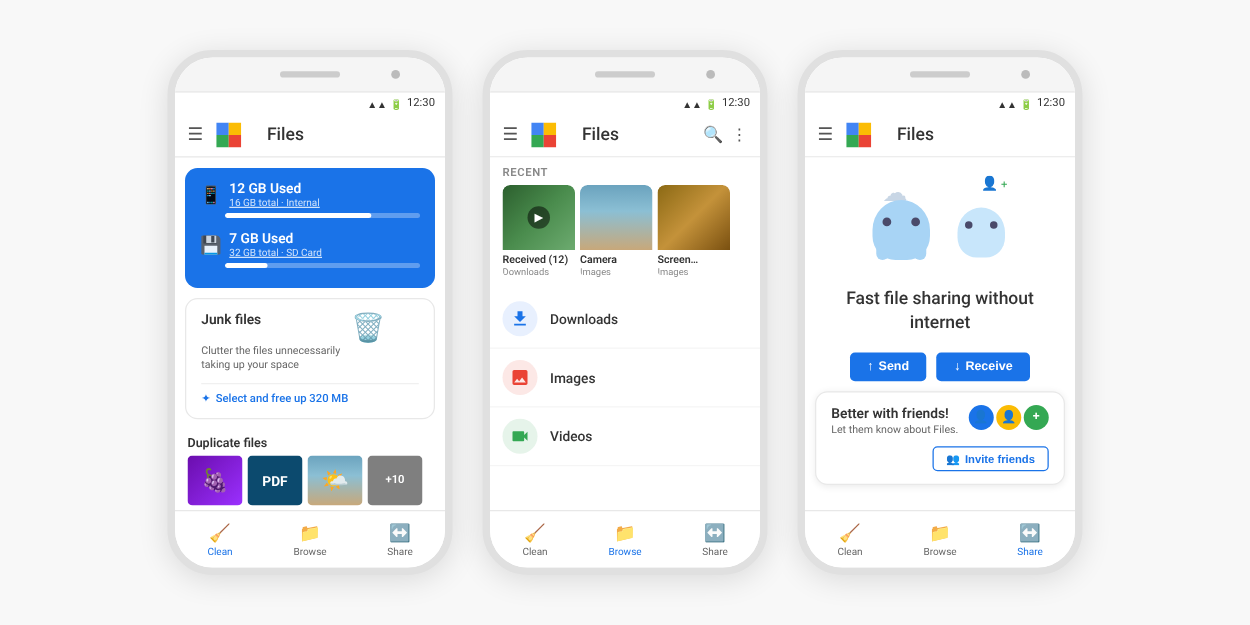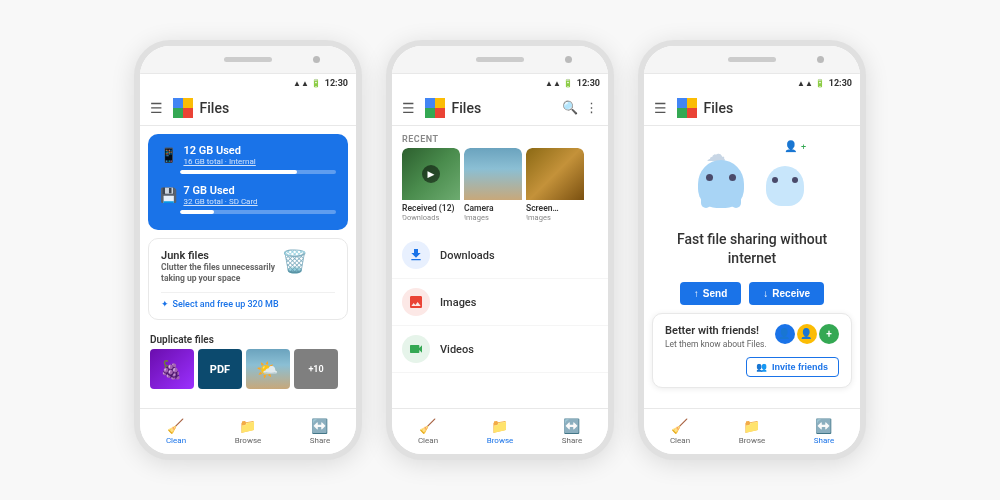--- a/index.html
+++ b/index.html
@@ -70,41 +70,41 @@
       padding: 2px 8px 0;
       font-size: 9px;
       color: #333;
       background: #fff;
       height: 16px;
       flex-shrink: 0;
       gap: 3px;
     }
     .status-bar .signal { font-size: 8px; }
     .status-bar .battery { font-size: 8px; }
-    .status-bar .time { font-size: 9px; font-weight: 700; }
+    .status-bar .time { font-size: 9px; font-weight: 400; }
 
     
     .app-header {
       display: flex;
       align-items: center;
       padding: 4px 10px;
       border-bottom: 1px solid #e8e8e8;
       background: #fff;
       height: 36px;
       flex-shrink: 0;
     }
     .app-header .menu-icon {
       font-size: 14px;
       color: #555;
       margin-right: 10px;
     }
     .app-header .app-logo {
       display: flex;
       align-items: center;
-      gap: 5px;
+      gap: 19px;
     }
     .app-header .app-title {
       font-size: 14px;
       font-weight: 500;
       color: #333;
       margin-left: 2px;
     }
     .app-header .spacer { flex: 1; }
     .app-header .icon-btn {
       font-size: 13px;
@@ -187,21 +187,21 @@
       border-radius: 10px;
       padding: 10px 12px;
       background: #fff;
     }
     .junk-header {
       display: flex;
       align-items: flex-start;
       justify-content: flex-start;
     }
     .junk-title { font-size: 11px; font-weight: 600; color: #333; }
-    .junk-desc { font-size: 8.5px; color: #666; margin-top: 0; max-width: 120px; line-height: 1.3; font-weight: bold; }
+    .junk-desc { font-size: 8.5px; color: #666; margin-top: 14px; max-width: 120px; line-height: 1.3; }
     .junk-icon { font-size: 22px; }
     .junk-action {
       display: flex;
       align-items: center;
       gap: 4px;
       color: #1a73e8;
       font-size: 9px;
       font-weight: 500;
       margin-top: 8px;
       border-top: 1px solid #f0f0f0;

